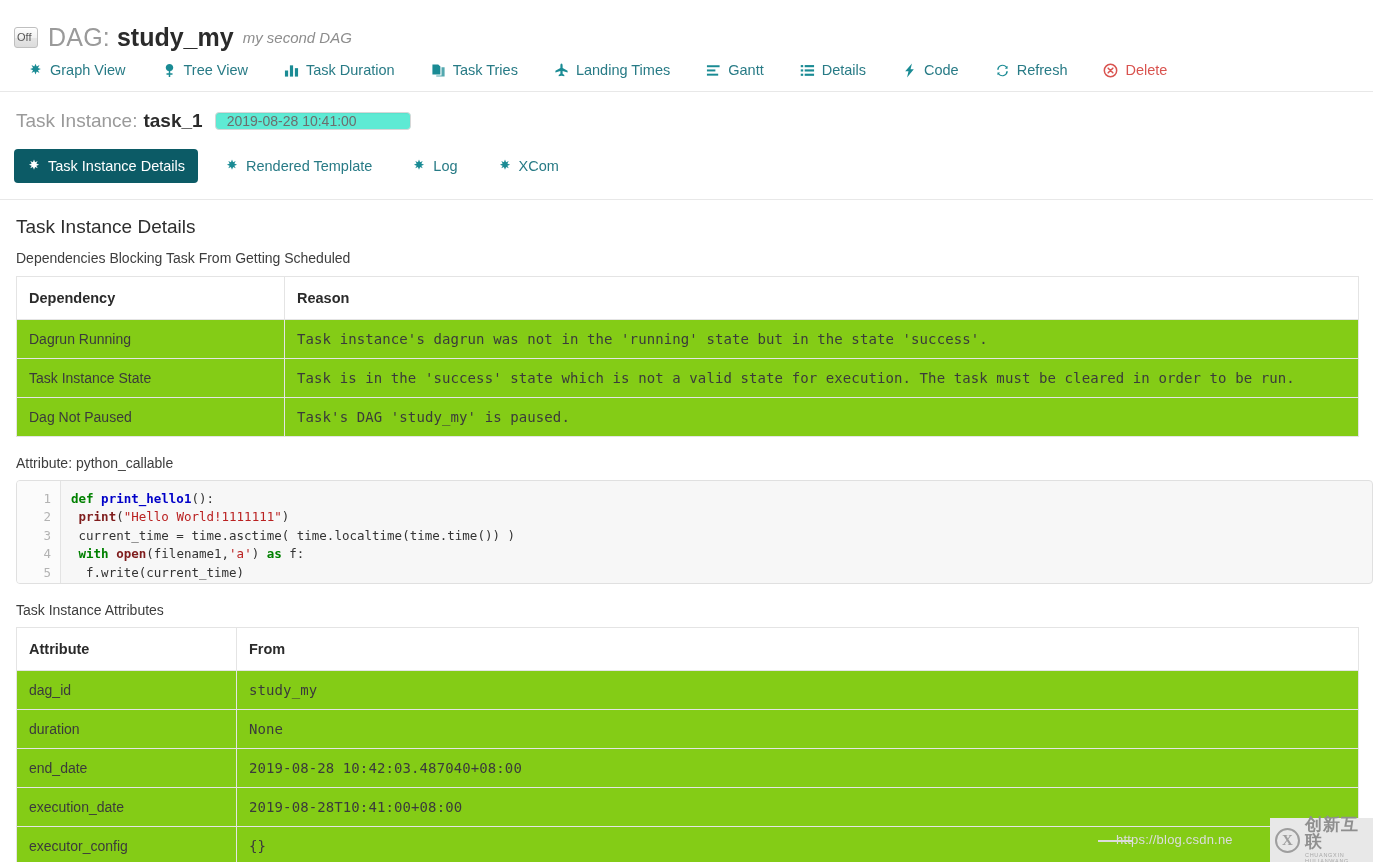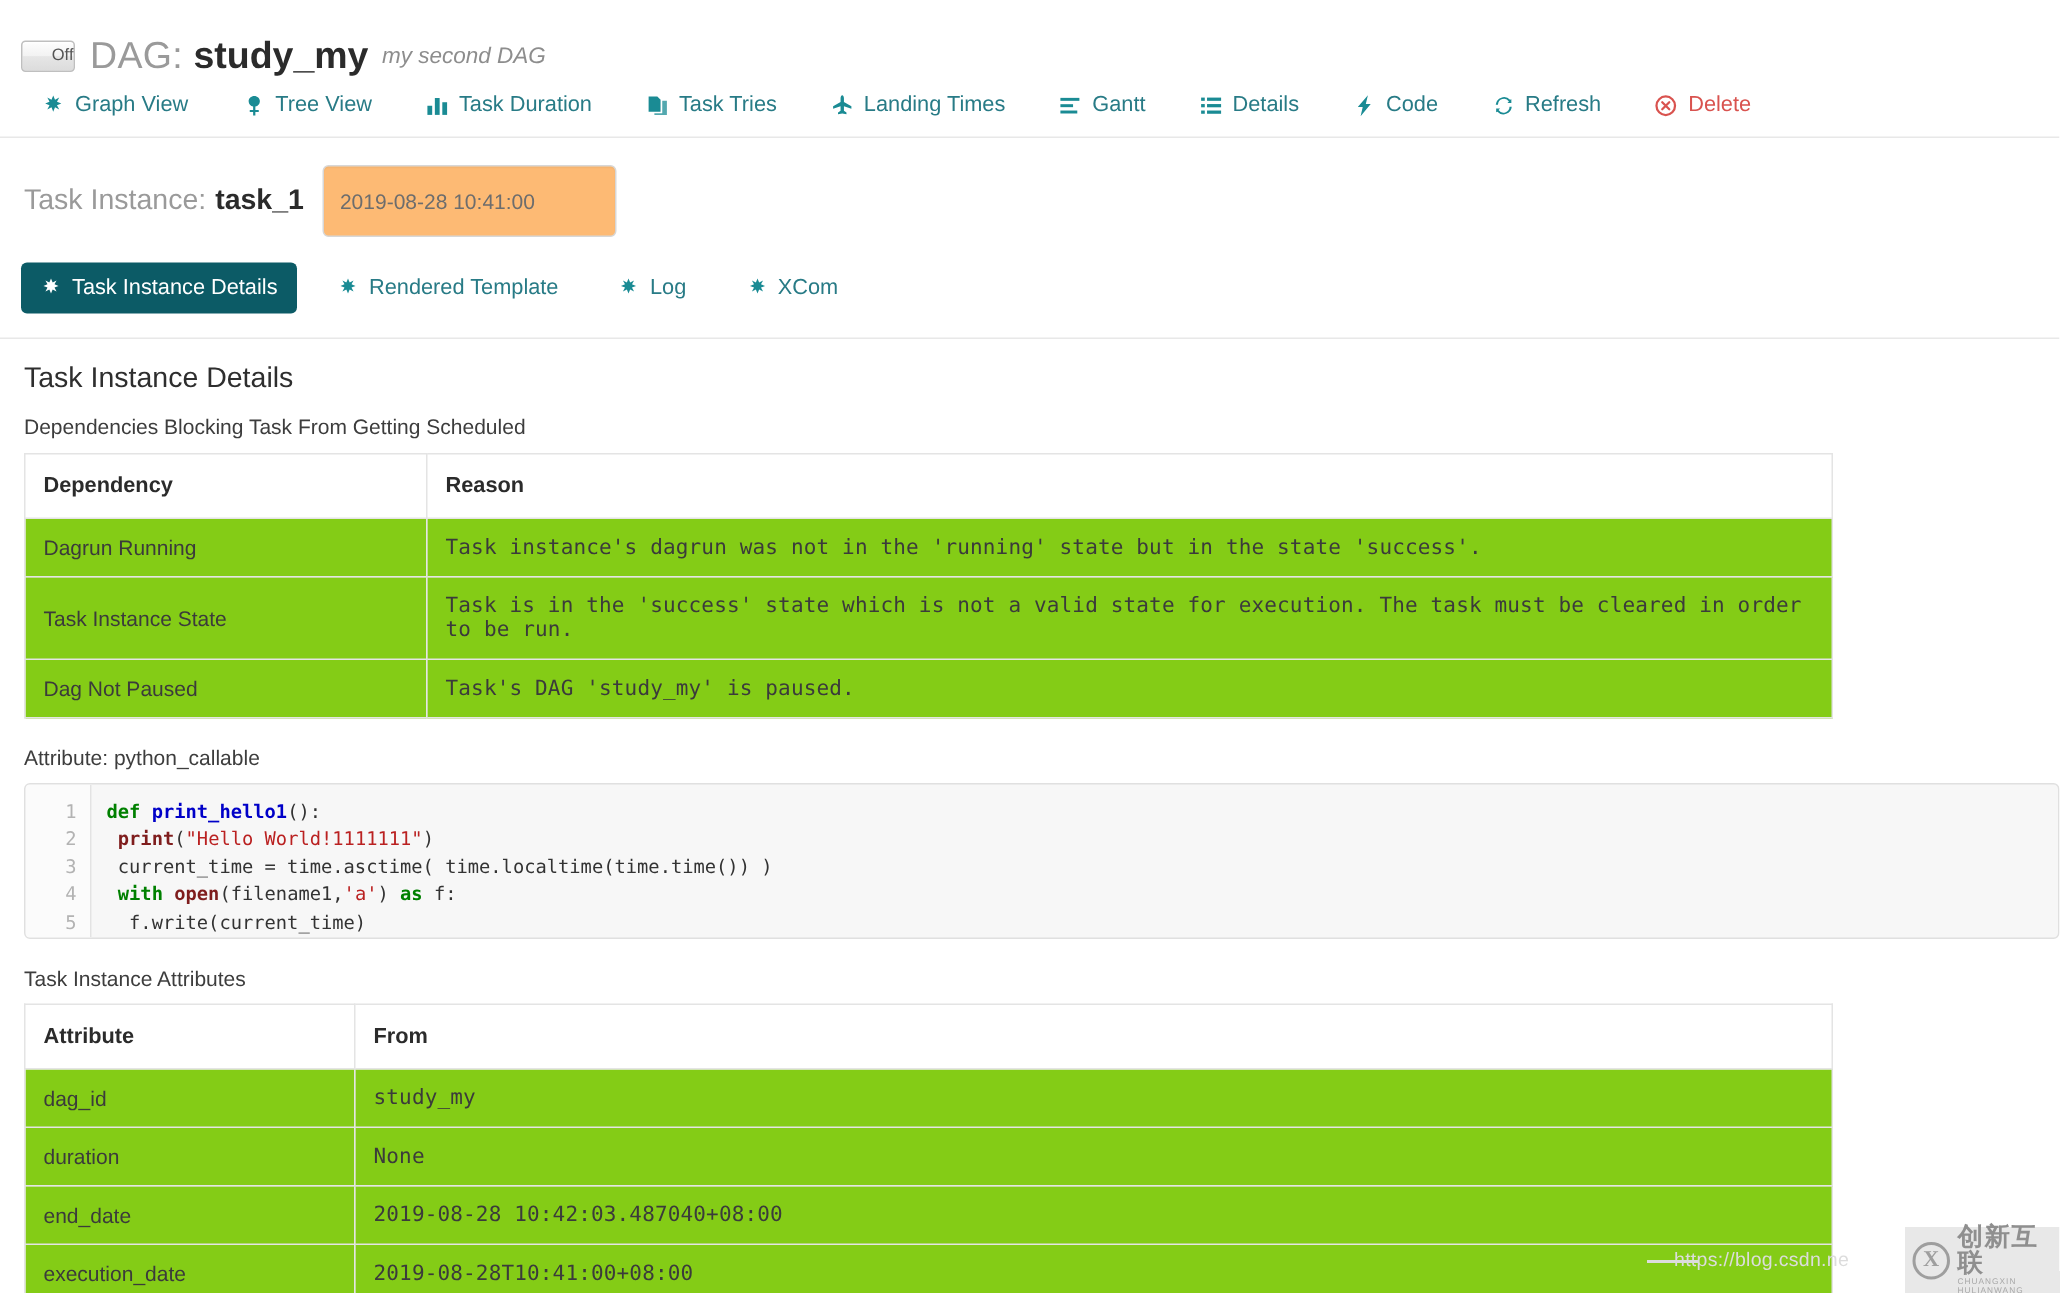--- a/index.html
+++ b/index.html
@@ -13,22 +13,22 @@
   }
   .page { position: relative; width: 1373px; height: 862px; overflow: hidden; }
 
   
   .dag-header {
     display: flex; align-items: center;
     padding: 28px 0 0 14px;
     height: 46px;
   }
   .toggle-off {
-    display: inline-flex; align-items: center; justify-content: flex-end;
-    width: 36px; height: 21px;
+    display: inline-flex; align-items: center; justify-content: flex-start;
+    width: 24px; height: 21px;
     border: 1px solid #bfbfbf; border-radius: 3px;
     background: linear-gradient(to bottom, #fdfdfd 0%, #f2f2f2 50%, #e6e6e6 51%, #dcdcdc 100%);
     font-size: 11px; color: #555; margin-right: 10px;
     box-shadow: inset 0 1px 0 rgba(255,255,255,.85);
     flex: 0 0 auto;
   }
   .toggle-off .lbl { padding-left: 2px; }
   .dag-title-prefix {
     font-size: 25px; color: #9a9a9a; font-weight: 400; letter-spacing: .2px;
   }
@@ -60,23 +60,23 @@
 
   
   .ti-line {
     display: flex; align-items: center;
     padding: 18px 0 0 16px;
   }
   .ti-label { font-size: 19px; color: #9a9a9a; }
   .ti-name { font-size: 19px; color: #2b2b2b; font-weight: 700; margin-left: 6px; }
   .ti-date {
     margin-left: 12px;
-    width: 196px; height: 48px;
+    width: 196px; height: 18px;
     border: 1px solid #d7d7d7; border-radius: 4px;
-    background: #fdba74;
+    background: #5eead4;
     font-family: "Liberation Sans", sans-serif;
     font-size: 14px; color: #6d6d6d;
     padding: 0 11px;
     box-shadow: inset 0 1px 1px rgba(0,0,0,.045);
   }
 
   
   .sub-tabs { display: flex; align-items: center; padding: 17px 0 0 14px; }
   .sub-tab {
     display: inline-flex; align-items: center;
@@ -87,21 +87,21 @@
   .sub-tab.active { background: #0c5b66; color: #fff; }
   .sub-tab .ico { margin-right: 7px; display: inline-flex; }
 
   .hr-section { border: none; border-top: 1px solid #e8e8e8; margin: 16px 0 0 0; }
 
   
   .body-wrap { padding: 0 0 0 16px; }
   .sec-title { font-size: 19px; color: #2e2e2e; margin: 16px 0 0 0; font-weight: 400; }
   .sec-sub { font-size: 14px; color: #3d3d3d; margin: 12px 0 10px 0; }
 
-  table.grid { border-collapse: collapse; width: 1206px; table-layout: fixed; }
+  table.grid { border-collapse: collapse; width: 1343px; table-layout: fixed; }
   table.grid th, table.grid td {
     border-top: 1px solid #e4e4e4;
     border-bottom: 1px solid #e4e4e4;
     border-right: 1px solid #e4e4e4;
     padding: 11px 12px; text-align: left; vertical-align: middle;
   }
   table.grid th:first-child, table.grid td:first-child { border-left: 1px solid #e4e4e4; }
   table.grid th {
     font-size: 14.5px; font-weight: 700; color: #2b2b2b;
     background: #fff; padding-top: 13px; padding-bottom: 13px;

